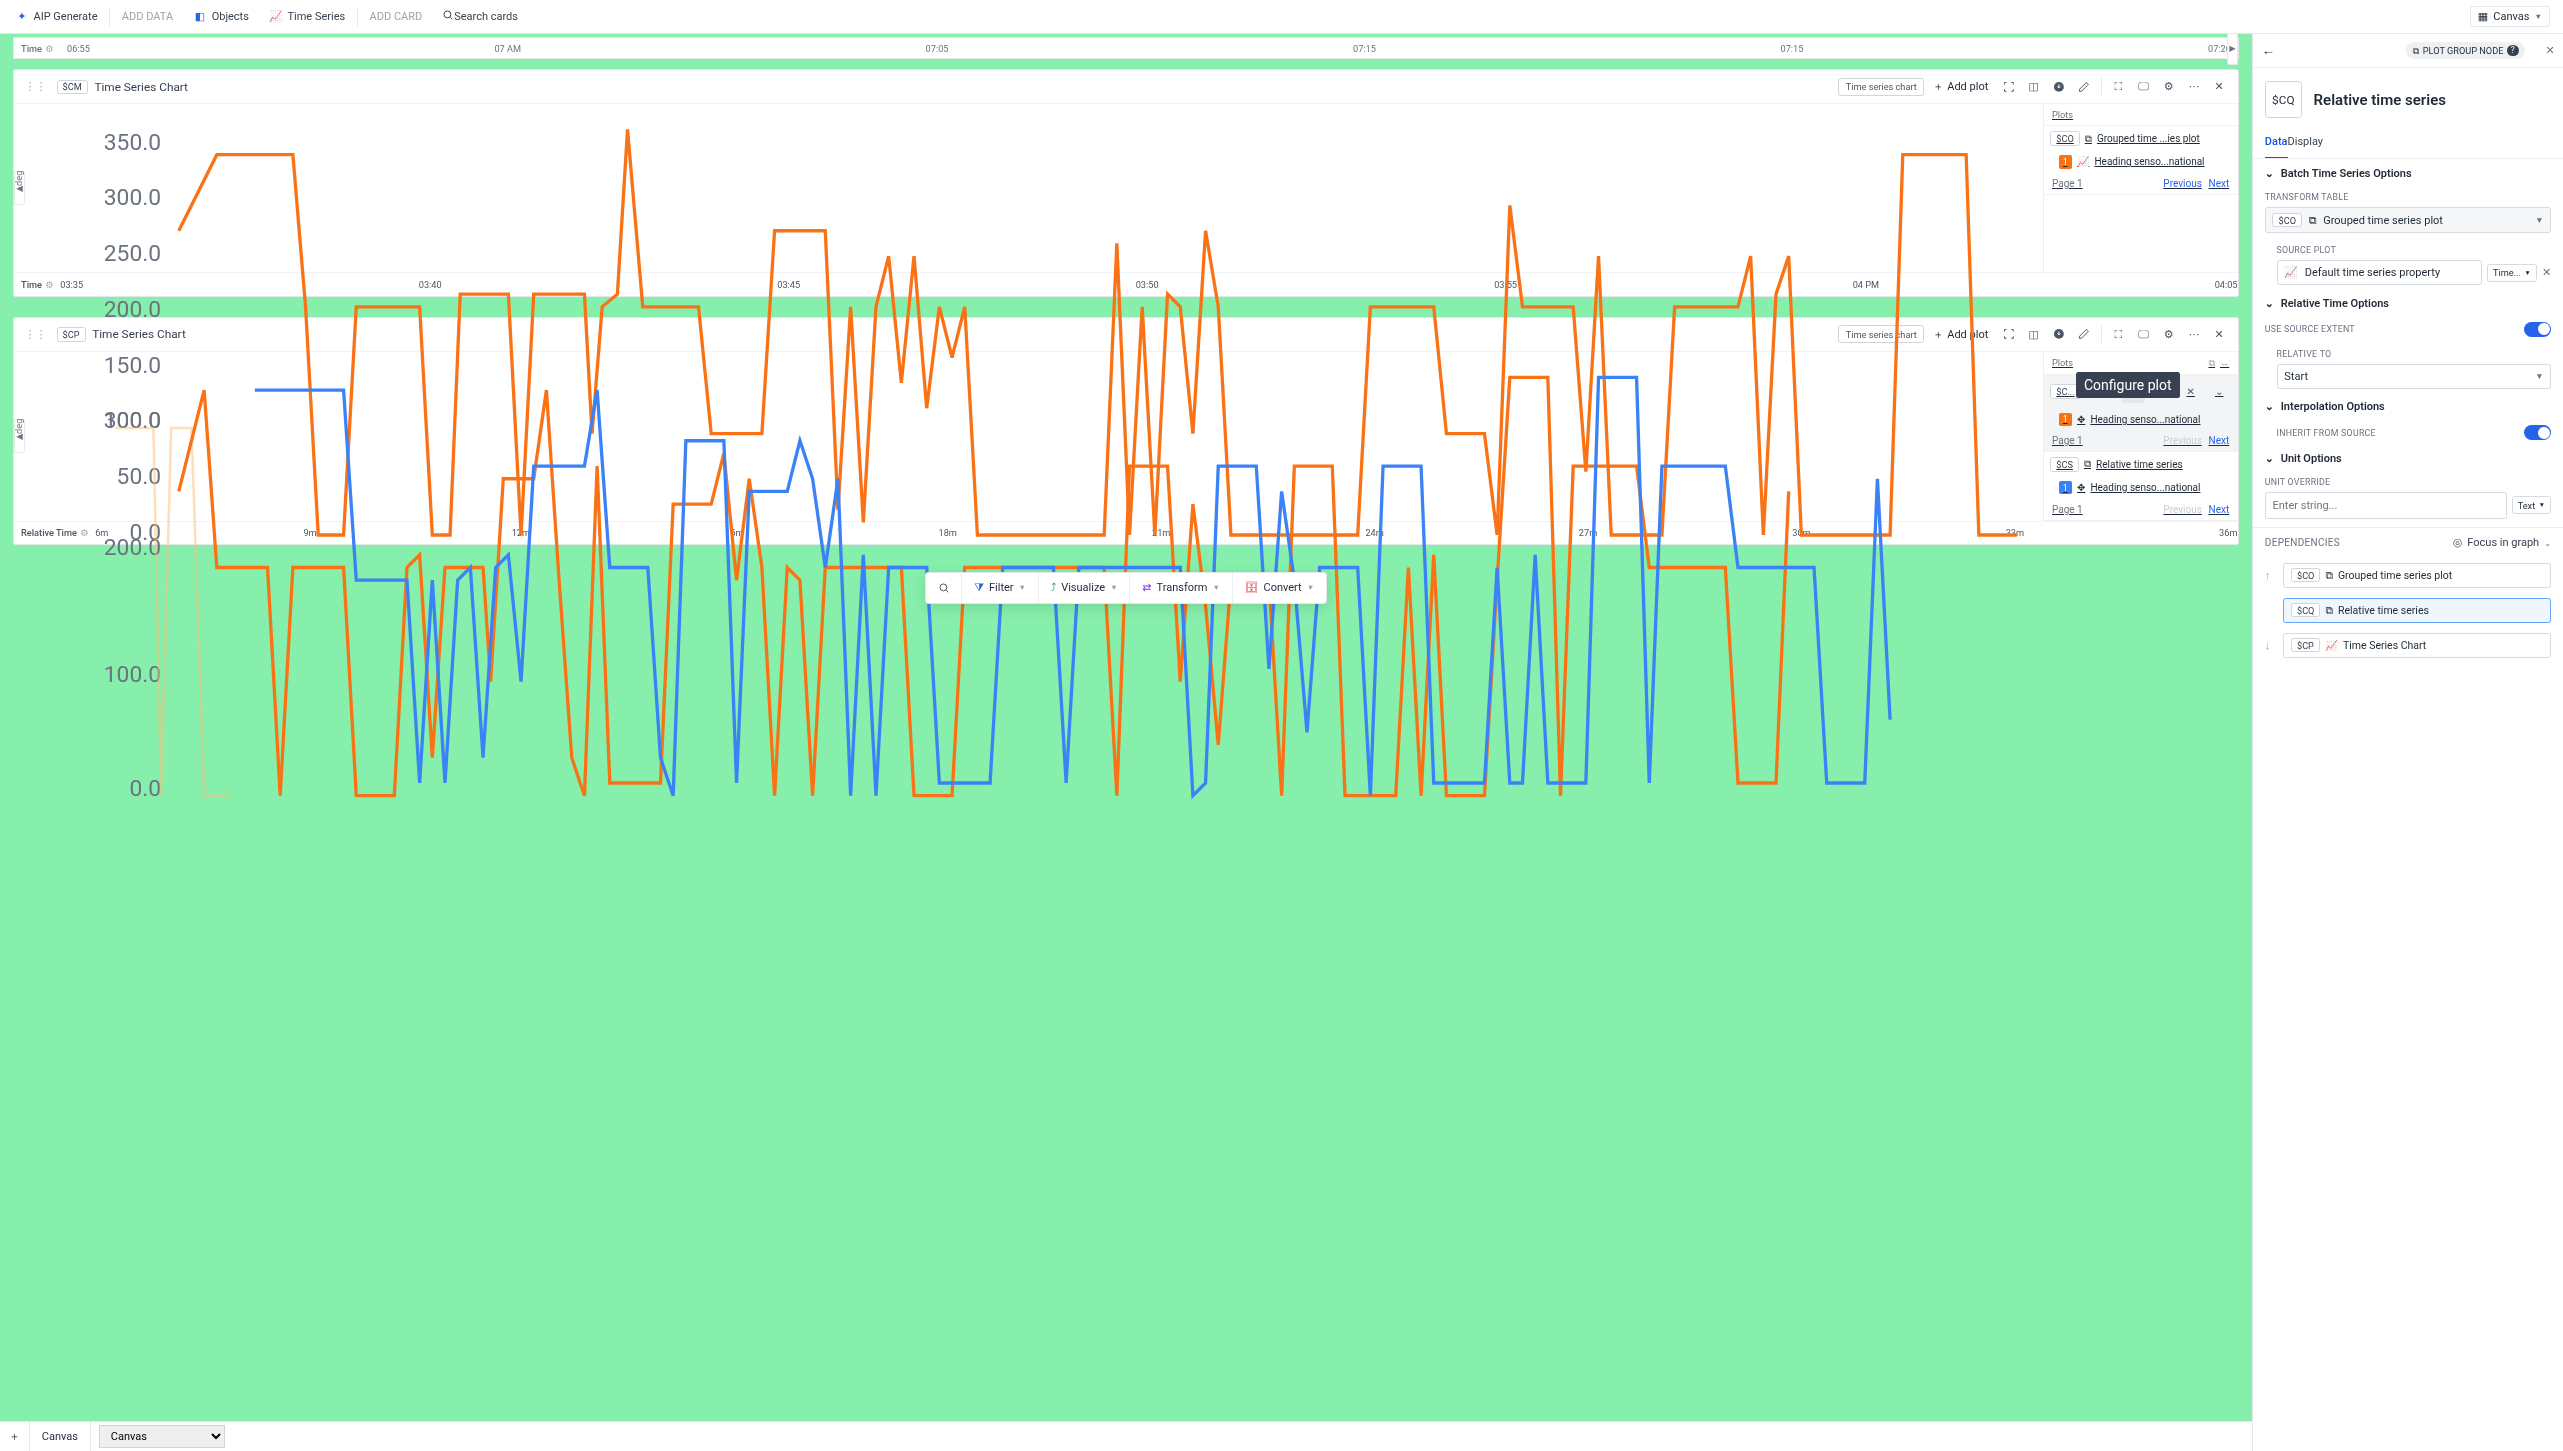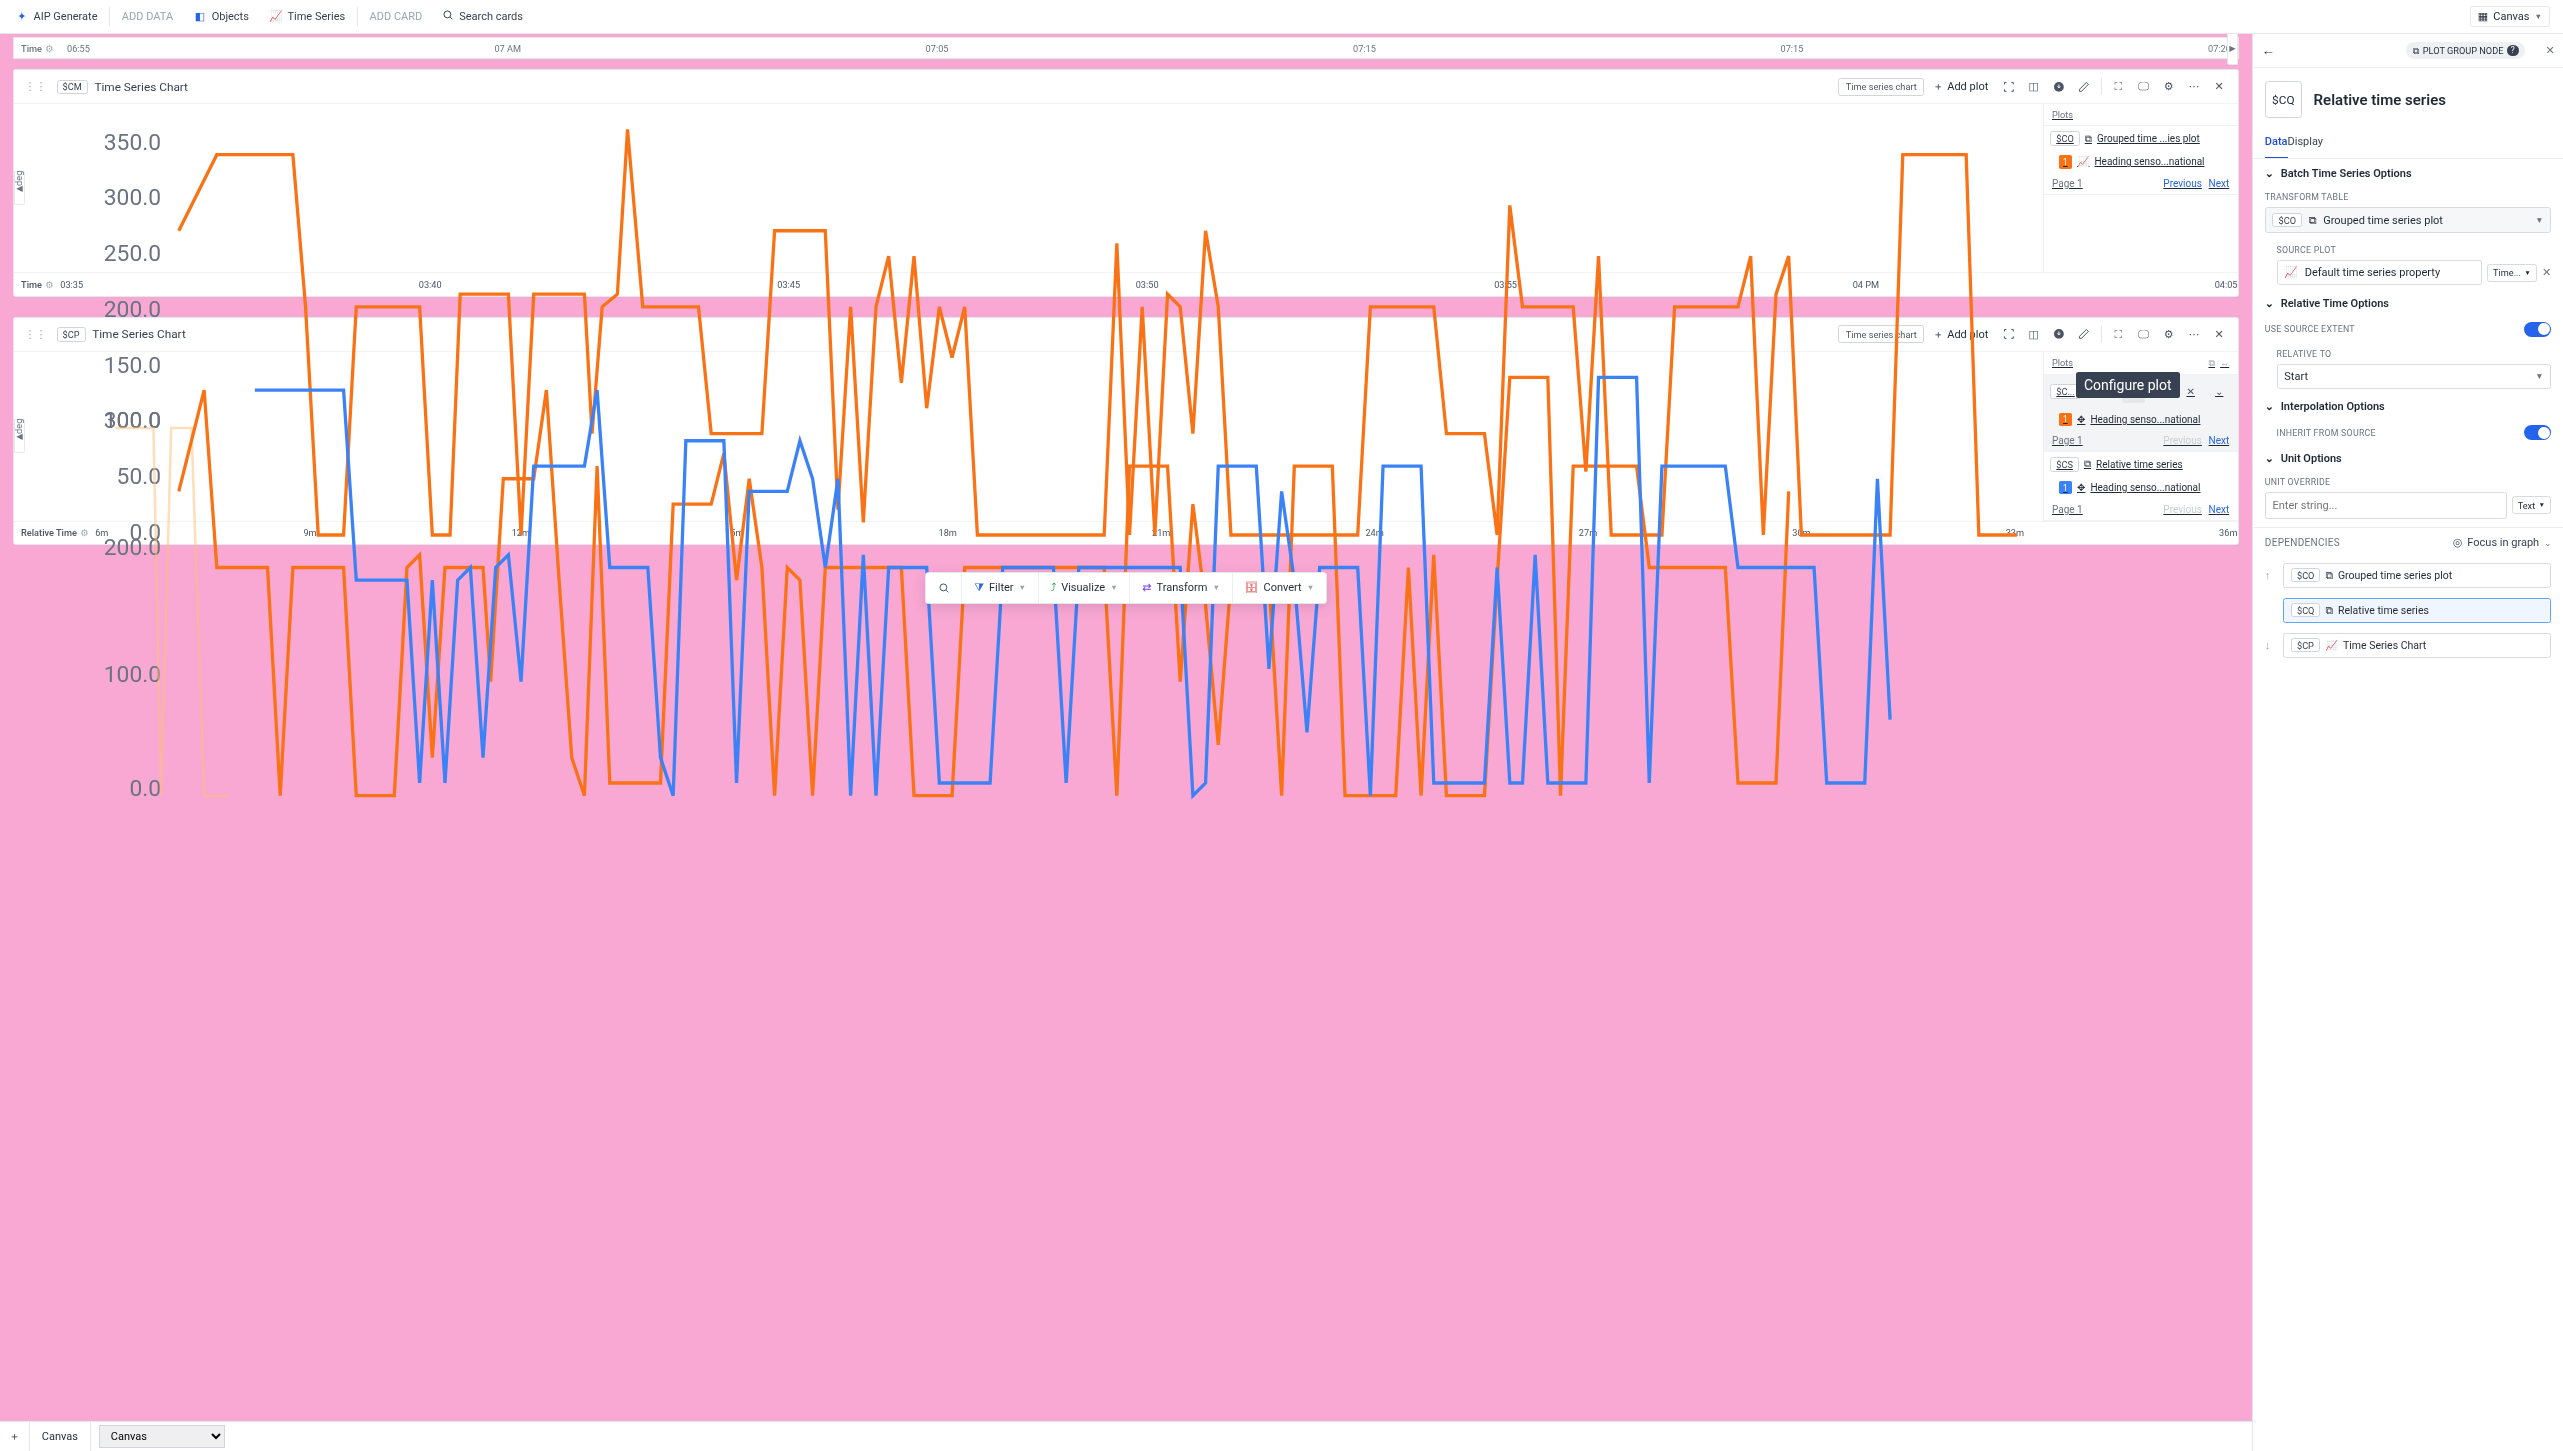--- a/index.html
+++ b/index.html
@@ -4,24 +4,24 @@
 <style>
 * { box-sizing: border-box; margin: 0; padding: 0; font-family: -apple-system, BlinkMacSystemFont, "Segoe UI", Roboto, sans-serif; }
 body { background: #fff; font-size: 11px; color: #1f2937; overflow: hidden; }
 .root { display: flex; flex-direction: column; height: 100vh; }
 .topbar { display: flex; align-items: center; height: 34px; border-bottom: 0.8px solid #e5e7eb; padding: 0 6.7px; gap: 6.7px; }
 .topbar-left { display: flex; align-items: center; gap: 3.4px; flex: 1; }
 .topbar-btn { display: flex; align-items: center; gap: 5px; padding: 3.4px 8.4px; border-radius: 2.5px; cursor: pointer; border: none; background: transparent; font-size: 11px; color: #374151; }
 .topbar-btn.disabled { color: #9ca3af; }
 .topbar-btn .icon { width: 13.4px; height: 13.4px; display: flex; align-items: center; justify-content: center; }
 .topbar-sep { width: 0.8px; height: 18.5px; background: #e5e7eb; }
-.search-wrap { display: flex; align-items: center; gap: 5px; padding: 3.4px 8.4px; flex: 0 0 auto; color: #374151; }
+.search-wrap { display: flex; align-items: center; padding: 3.4px 8.4px; flex: 0 0 auto; color: #374151; }
 .canvas-select { display: flex; align-items: center; gap: 5px; border: 0.8px solid #e5e7eb; border-radius: 2.5px; padding: 3.4px 6.7px; cursor: pointer; margin-right: 6.7px; }
 .main { flex: 1; display: flex; overflow: hidden; }
-.canvas-area { flex: 1; display: flex; flex-direction: column; overflow-y: auto; background: #f9a8d4; }
+.canvas-area { flex: 1; display: flex; flex-direction: column; overflow-y: auto; background: #86efac; }
 .time-ruler { height: 22px; border: 0.8px solid #e5e7eb; background: #fff; margin: 3.4px 13.4px 0 13.4px; display: flex; align-items: center; font-size: 9.2px; color: #6b7280; position: relative; }
 .time-ruler .label { padding: 0 6.7px; font-weight: 500; display:flex; align-items:center; gap:3.4px; }
 .time-ruler .ticks { flex: 1; display: flex; justify-content: space-between; padding: 0 6.7px; }
 .chart-card { border: 0.8px solid #e5e7eb; background: #fff; margin: 10px 13.4px; border-radius: 2.5px; }
 .chart-header { display: flex; align-items: center; height: 34px; border-bottom: 0.8px solid #f1f2f4; padding: 0 6.7px; gap: 6.7px; }
 .drag-handle { color: #9ca3af; cursor: grab; padding: 0 3.4px; }
 .chip { border: 0.8px solid #d1d5db; border-radius: 2.5px; padding: 0.8px 5px; font-size: 9.2px; color: #374151; background: #fff; }
 .chart-title { font-size: 11.8px; color: #374151; }
 .chart-header-right { margin-left: auto; display: flex; align-items: center; gap: 1.7px; }
 .hbtn { width: 23.5px; height: 23.5px; display: flex; align-items: center; justify-content: center; border-radius: 2.5px; cursor: pointer; color: #4b5563; }

